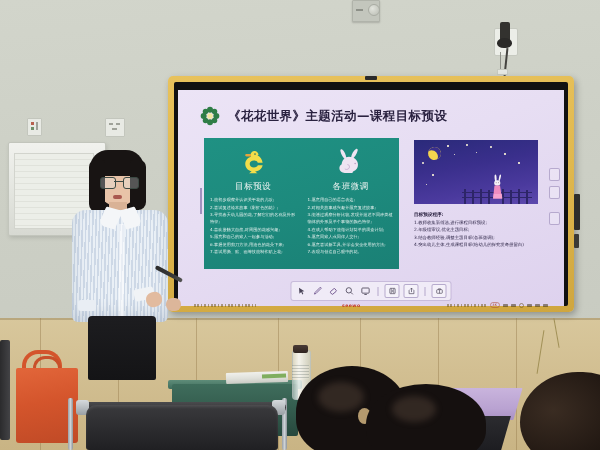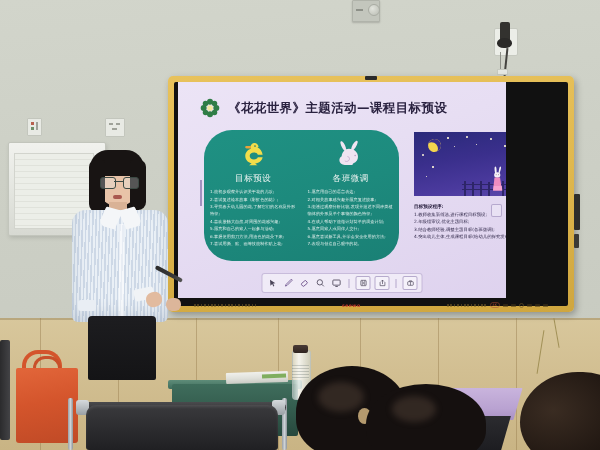--- a/index.html
+++ b/index.html
@@ -168,22 +168,22 @@
   .board-bezel-cam {
     position: absolute;
     left: 50%; top: 0px;
     transform: translateX(-50%);
     width: 12px; height: 4px;
     background: #2a2a2a;
     border-radius: 1px;
   }
   .screen {
     position: absolute;
-    left: 4px; top: 0;
-    width: 328px; height: 216px;
+    left: 4px; top: 8px;
+    width: 386px; height: 216px;
     background: linear-gradient(160deg, #ece4f6 0%, #e7def3 40%, #ded2ee 100%);
     overflow: hidden;
   }
 
   
   .slide-title-row {
     position: absolute;
     left: 22px; top: 16px;
     display: flex;
     align-items: center;
@@ -196,21 +196,20 @@
     color: #2a2240;
     letter-spacing: 0.4px;
     white-space: nowrap;
   }
 
   .green-panel {
     position: absolute;
     left: 26px; top: 48px;
     width: 195px; height: 131px;
     background: linear-gradient(165deg, #1f9183 0%, #1d8a7d 50%, #1a8075 100%);
-    border-radius: 28px;
   }
   .gp-cols {
     position: absolute;
     left: 0; top: 0;
     width: 100%; height: 100%;
     display: flex;
   }
   .gp-col {
     flex: 1;
     padding: 6px 5px 4px 6px;

